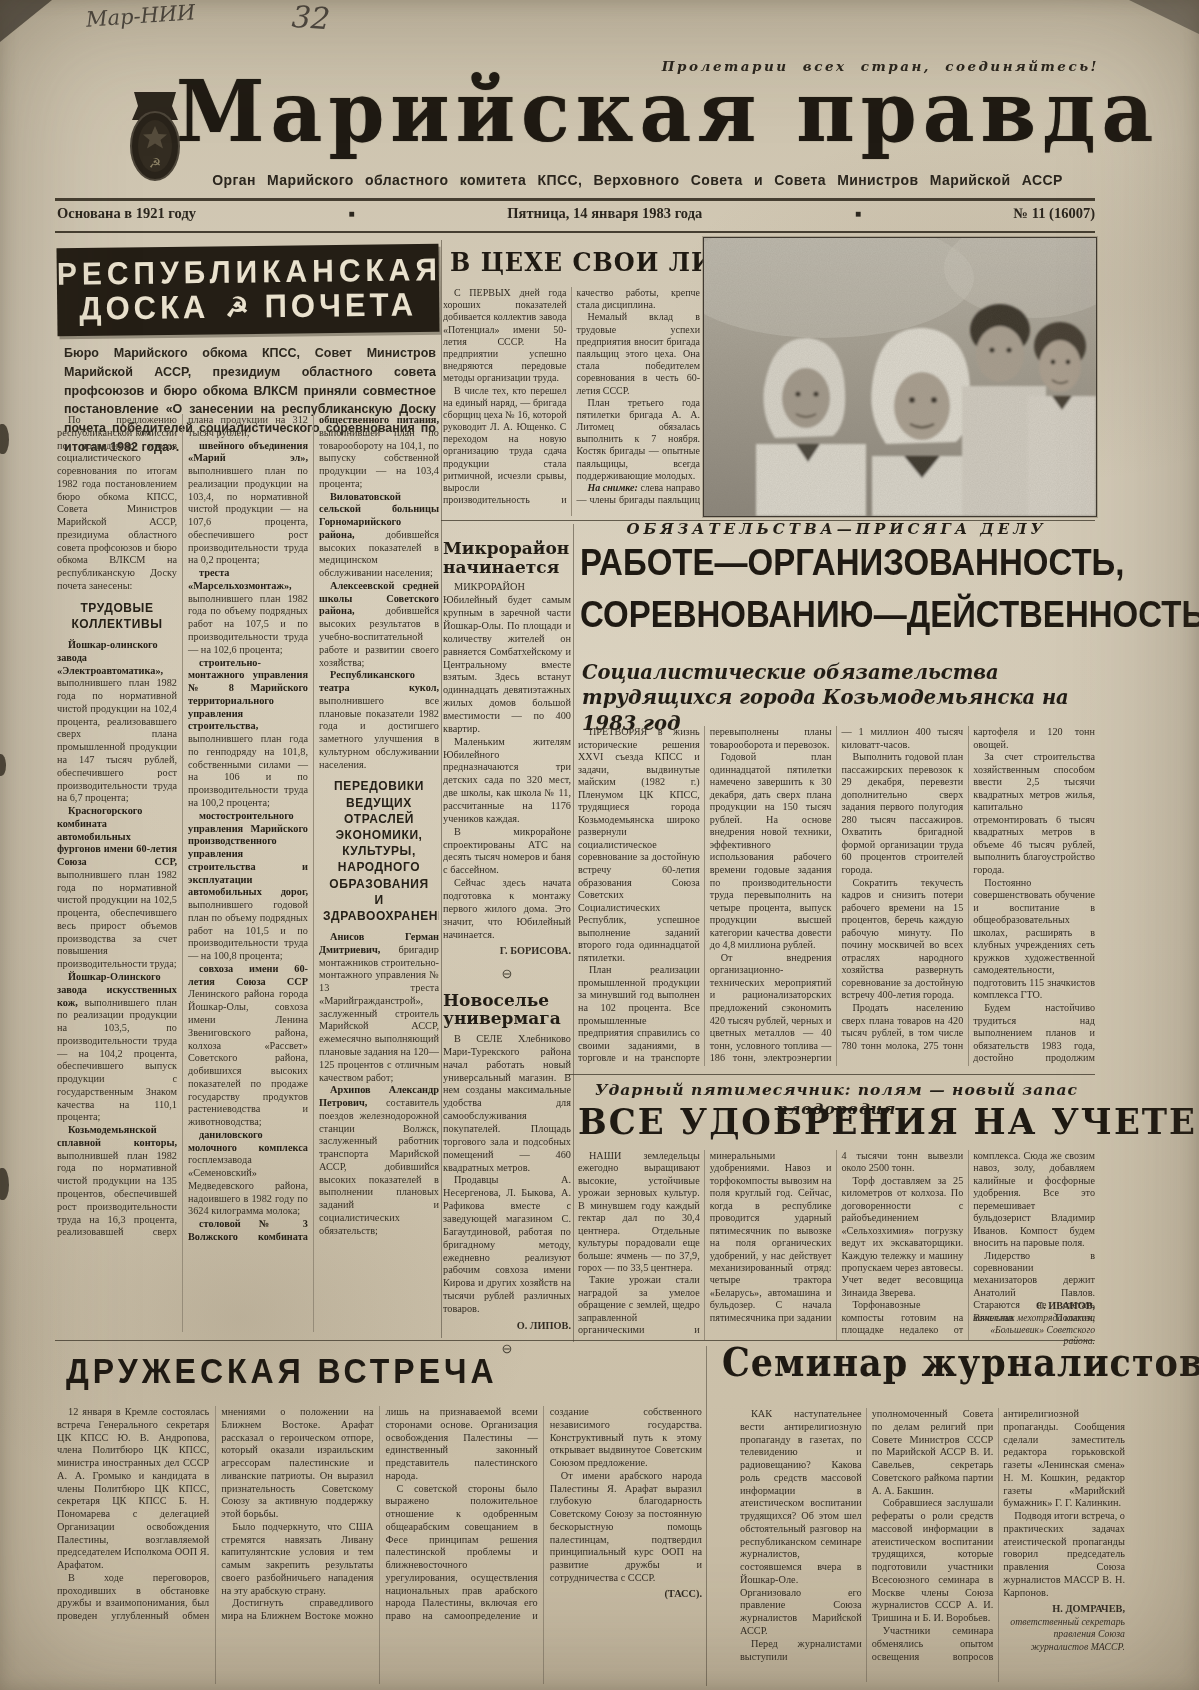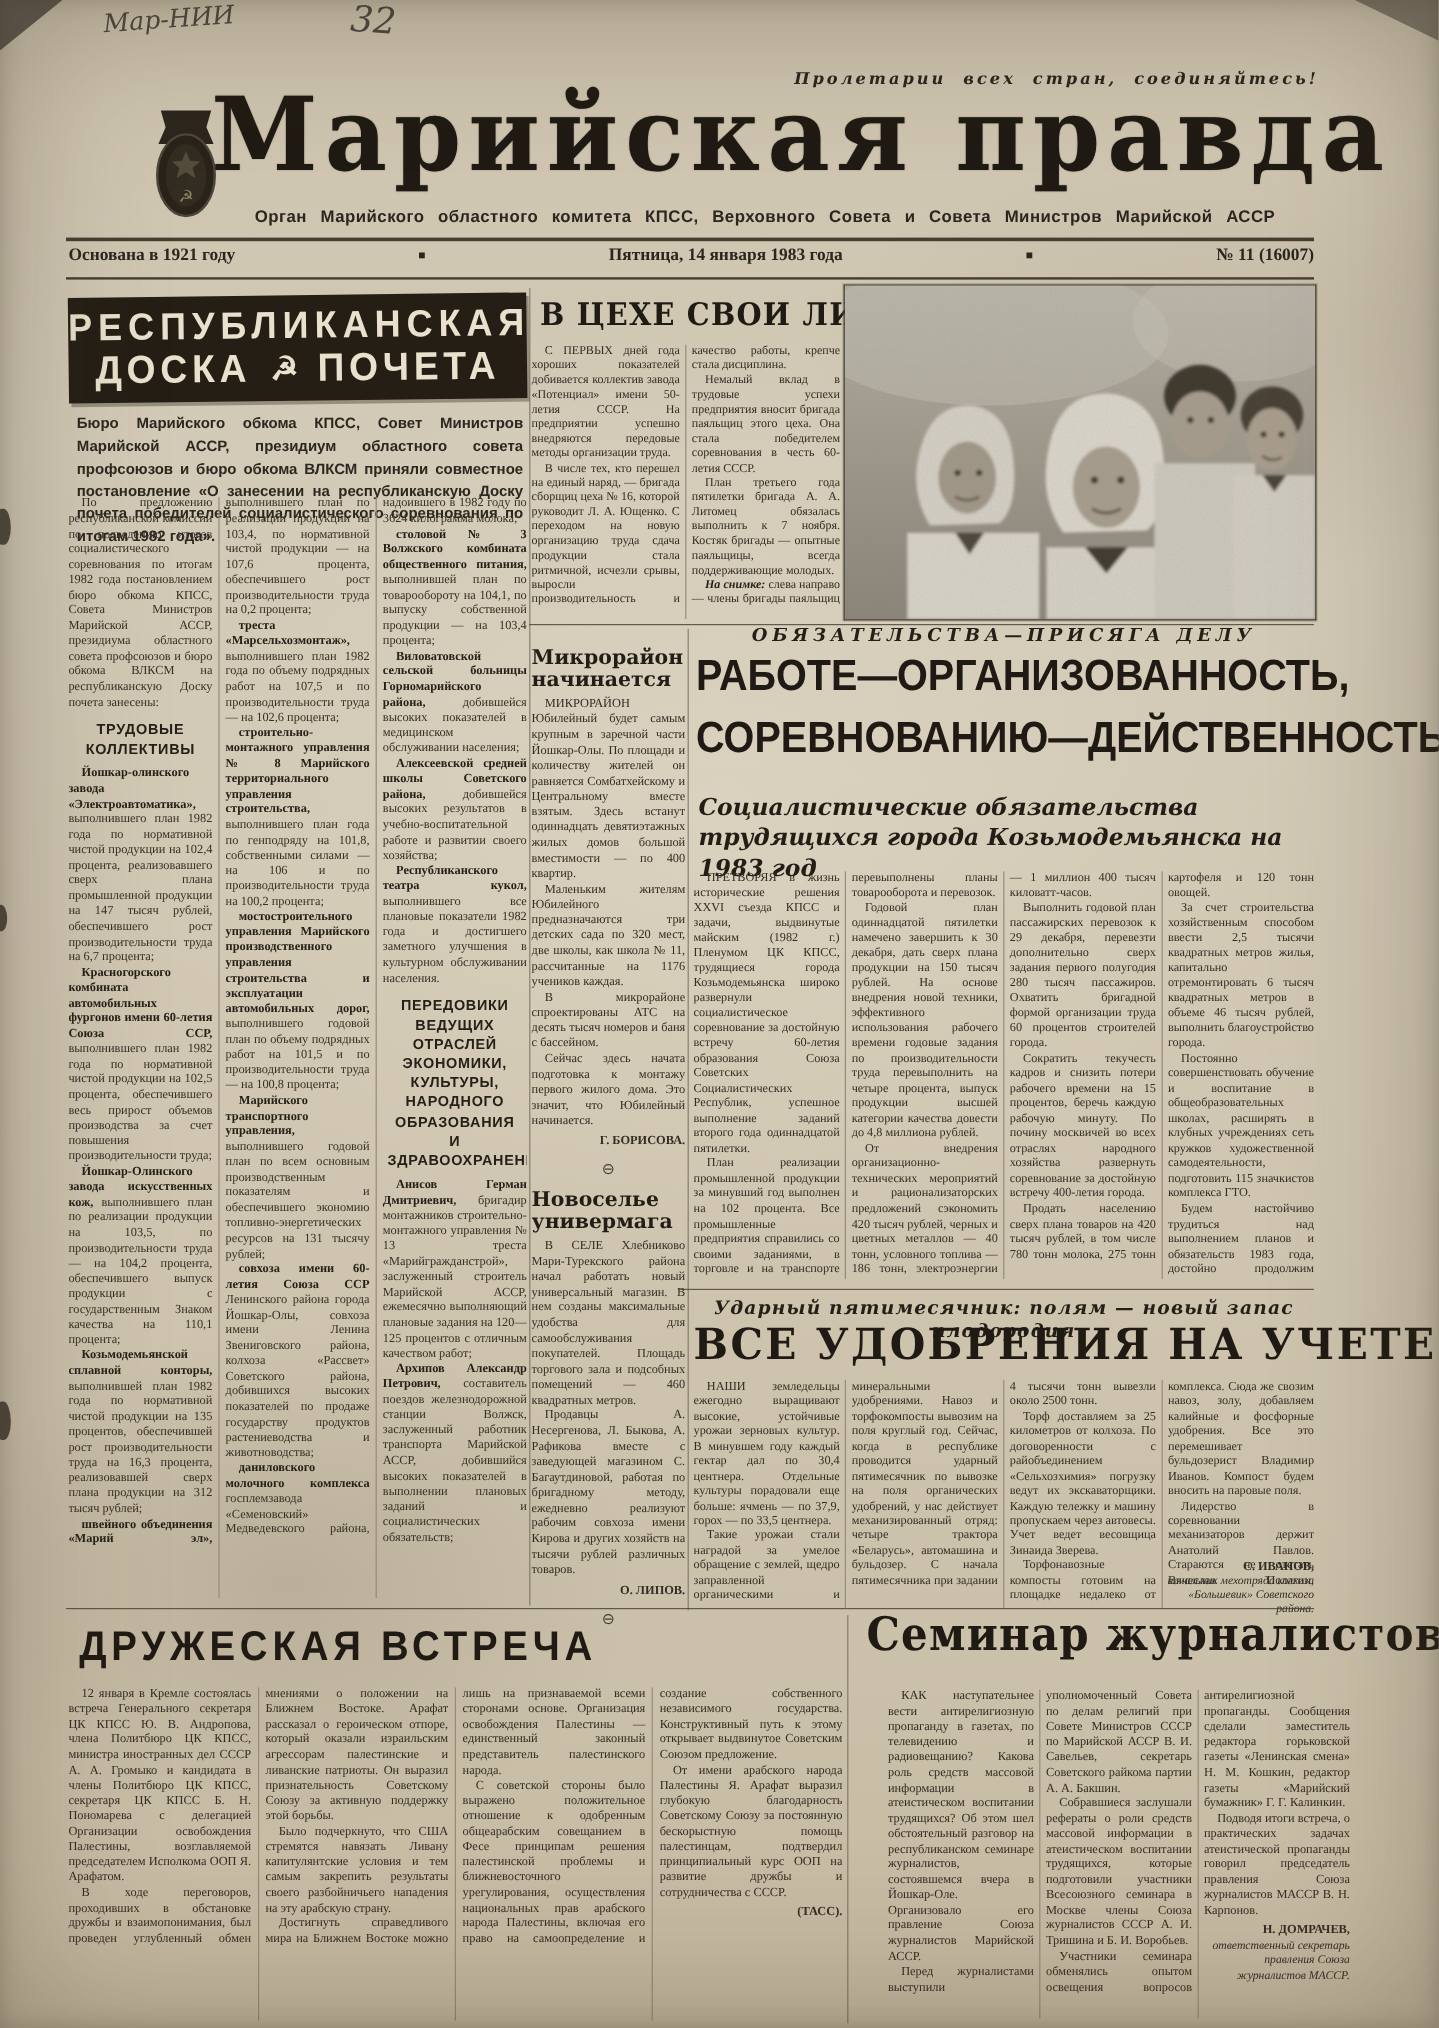--- a/index.html
+++ b/index.html
@@ -157,21 +157,20 @@
       <p class="para">По предложению республиканской комиссии по подведению итогов социалистического соревнования по итогам 1982 года постановлением бюро обкома КПСС, Совета Министров Марийской АССР, президиума областного совета профсоюзов и бюро обкома ВЛКСМ на республиканскую Доску почета занесены:</p>
       <p class="para sub">ТРУДОВЫЕ КОЛЛЕКТИВЫ</p>
       <p class="para"><b>Йошкар-олинского завода «Электроавтоматика», </b>выполнившего план 1982 года по нормативной чистой продукции на 102,4 процента, реализовавшего сверх плана промышленной продукции на 147 тысяч рублей, обеспечившего рост производительности труда на 6,7 процента;</p>
       <p class="para"><b>Красногорского комбината автомобильных фургонов имени 60-летия Союза ССР, </b>выполнившего план 1982 года по нормативной чистой продукции на 102,5 процента, обеспечившего весь прирост объемов производства за счет повышения производительности труда;</p>
       <p class="para"><b>Йошкар-Олинского завода искусственных кож, </b>выполнившего план по реализации продукции на 103,5, по производительности труда — на 104,2 процента, обеспечившего выпуск продукции с государственным Знаком качества на 110,1 процента;</p>
       <p class="para"><b>Козьмодемьянской сплавной конторы, </b>выполнившей план 1982 года по нормативной чистой продукции на 135 процентов, обеспечившей рост производительности труда на 16,3 процента, реализовавшей сверх плана продукции на 312 тысяч рублей;</p>
       <p class="para"><b>швейного объединения «Марий эл», </b>выполнившего план по реализации продукции на 103,4, по нормативной чистой продукции — на 107,6 процента, обеспечившего рост производительности труда на 0,2 процента;</p>
       <p class="para"><b>треста «Марсельхозмонтаж», </b>выполнившего план 1982 года по объему подрядных работ на 107,5 и по производительности труда — на 102,6 процента;</p>
       <p class="para"><b>строительно-монтажного управления № 8 Марийского территориального управления строительства, </b>выполнившего план года по генподряду на 101,8, собственными силами — на 106 и по производительности труда на 100,2 процента;</p>
       <p class="para"><b>мостостроительного управления Марийского производственного управления строительства и эксплуатации автомобильных дорог, </b>выполнившего годовой план по объему подрядных работ на 101,5 и по производительности труда — на 100,8 процента;</p>
-      <p class="para"><b>Марийского транспортного управления, </b>выполнившего годовой план по всем основным производственным показателям и обеспечившего экономию топливно-энергетических ресурсов на 131 тысячу рублей;</p>
       <p class="para"><b>совхоза имени 60-летия Союза ССР </b>Ленинского района города Йошкар-Олы, совхоза имени Ленина Звениговского района, колхоза «Рассвет» Советского района, добившихся высоких показателей по продаже государству продуктов растениеводства и животноводства;</p>
       <p class="para"><b>даниловского молочного комплекса </b>госплемзавода «Семеновский» Медведевского района, надоившего в 1982 году по 3624 килограмма молока;</p>
       <p class="para"><b>столовой № 3 Волжского комбината общественного питания, </b>выполнившей план по товарообороту на 104,1, по выпуску собственной продукции — на 103,4 процента;</p>
       <p class="para"><b>Виловатовской сельской больницы Горномарийского района, </b>добившейся высоких показателей в медицинском обслуживании населения;</p>
       <p class="para"><b>Алексеевской средней школы Советского района, </b>добившейся высоких результатов в учебно-воспитательной работе и развитии своего хозяйства;</p>
       <p class="para"><b>Республиканского театра кукол, </b>выполнившего все плановые показатели 1982 года и достигшего заметного улучшения в культурном обслуживании населения.</p>
       <p class="para sub">ПЕРЕДОВИКИ ВЕДУЩИХ ОТРАСЛЕЙ ЭКОНОМИКИ, КУЛЬТУРЫ, НАРОДНОГО ОБРАЗОВАНИЯ И ЗДРАВООХРАНЕНИЯ</p>
       <p class="para"><b>Анисов Герман Дмитриевич, </b>бригадир монтажников строительно-монтажного управления № 13 треста «Марийгражданстрой», заслуженный строитель Марийской АССР, ежемесячно выполняющий плановые задания на 120—125 процентов с отличным качеством работ;</p>
       <p class="para"><b>Архипов Александр Петрович, </b>составитель поездов железнодорожной станции Волжск, заслуженный работник транспорта Марийской АССР, добившийся высоких показателей в выполнении плановых заданий и социалистических обязательств;</p>
     </div>

